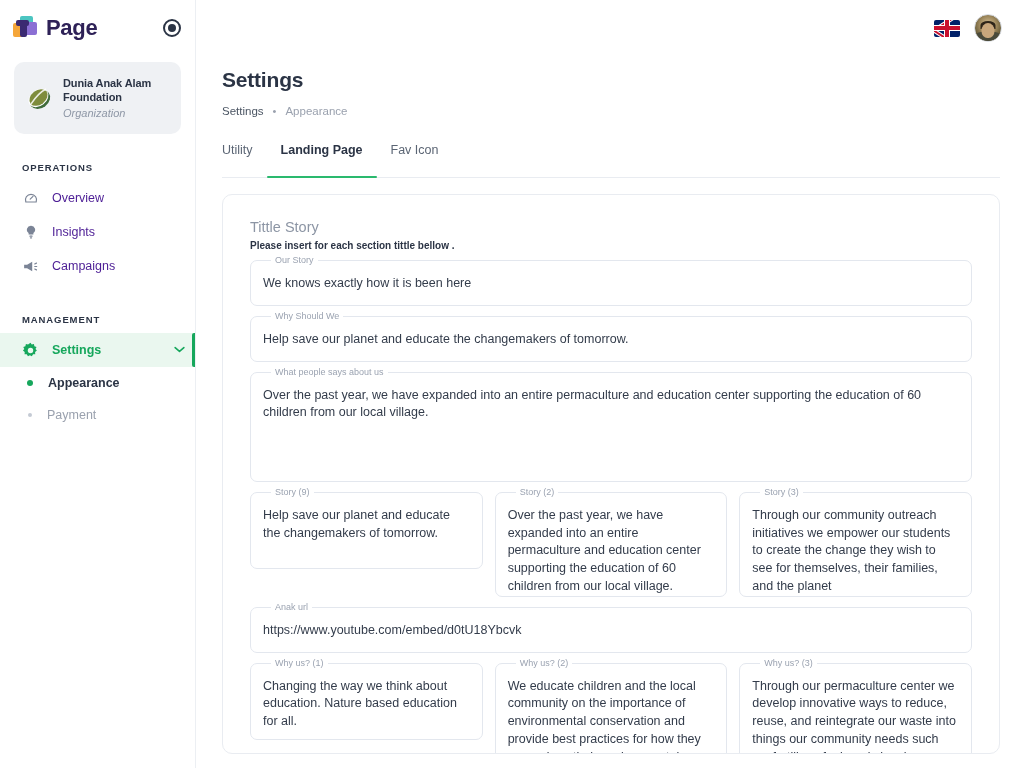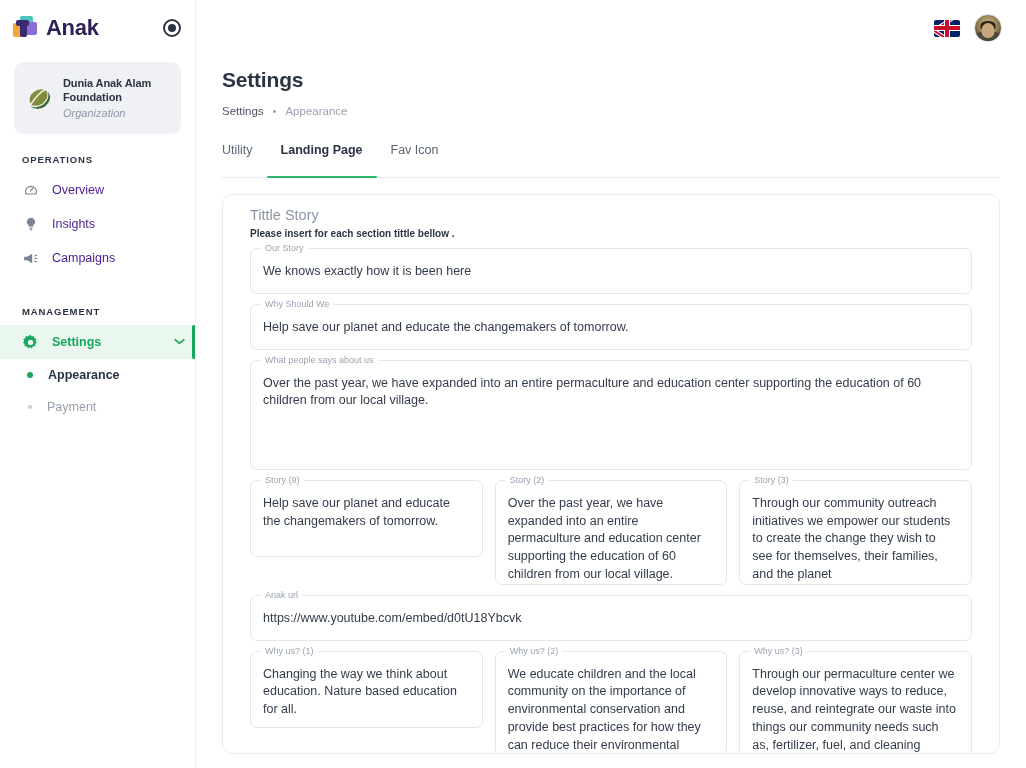--- a/index.html
+++ b/index.html
@@ -114,21 +114,21 @@
     margin-top: 2px;
     font-style: italic;
   }
 
   .nav-section {
     font-size: 9.5px;
     font-weight: 700;
     letter-spacing: 0.9px;
     color: #2b3445;
     padding: 0 0 0 22px;
-    margin-top: 20px;
+    margin-top: 28px;
     margin-bottom: 8px;
   }
   .nav-section.mgmt { margin-top: 31px; }
 
   .nav-item {
     display: flex;
     align-items: center;
     height: 34px;
     padding: 0 10px 0 22px;
     cursor: pointer;
@@ -311,21 +311,21 @@
     height: 2.5px;
     background: #2ab96e;
     border-radius: 2px;
   }
 
   .card {
     margin: 16px 26px 0 26px;
     border: 1px solid #e9ecf1;
     border-radius: 10px;
     background: #ffffff;
-    padding: 12px 27px 18px 27px;
+    padding: 24px 27px 18px 27px;
     height: 560px;
     overflow: hidden;
   }
 
   .card-title {
     font-size: 14.5px;
     color: #8c95a4;
     font-weight: 400;
   }
   .card-sub {
@@ -340,21 +340,21 @@
   .field {
     position: relative;
     border: 1px solid #e3e7ee;
     border-radius: 7px;
     margin-bottom: 10px;
     background: #fff;
   }
   .field > .flabel {
     position: absolute;
     top: -6px;
-    left: 10px;
+    left: 20px;
     background: #ffffff;
     padding: 0 4px;
     font-size: 9px;
     color: #9ba3b1;
     line-height: 11px;
     white-space: nowrap;
   }
   .field > .fval {
     font-size: 12.5px;
     color: #333c4b;
@@ -404,21 +404,21 @@
   <aside class="sidebar">
 
     <div class="brand-row">
       <div class="logo-mark">
         <span class="logo-sq sq-teal"></span>
         <span class="logo-sq sq-orange"></span>
         <span class="logo-sq sq-purple"></span>
         <span class="logo-sq sq-indigo2"></span>
         <span class="logo-sq sq-indigo1"></span>
       </div>
-      <div class="brand-name">Anak</div>
+      <div class="brand-name">Page</div>
       <div class="collapse-toggle"></div>
     </div>
 
     <div class="org-card">
       <div class="org-logo">
         <svg viewBox="0 0 30 30" width="30" height="30">
           <ellipse cx="16" cy="16.5" rx="11" ry="8.5" fill="#3f6b3a" transform="rotate(-38 16 16.5)"></ellipse>
           <ellipse cx="14.5" cy="15" rx="11" ry="8" fill="#ffffff" transform="rotate(-38 14.5 15)"></ellipse>
           <ellipse cx="14.5" cy="14.5" rx="10" ry="7.2" fill="#7e8c3c" transform="rotate(-38 14.5 14.5)"></ellipse>
           <path d="M7 21 C11 15, 16 9, 22 6" stroke="#ffffff" stroke-width="1.4" fill="none" opacity="0.85"></path>

